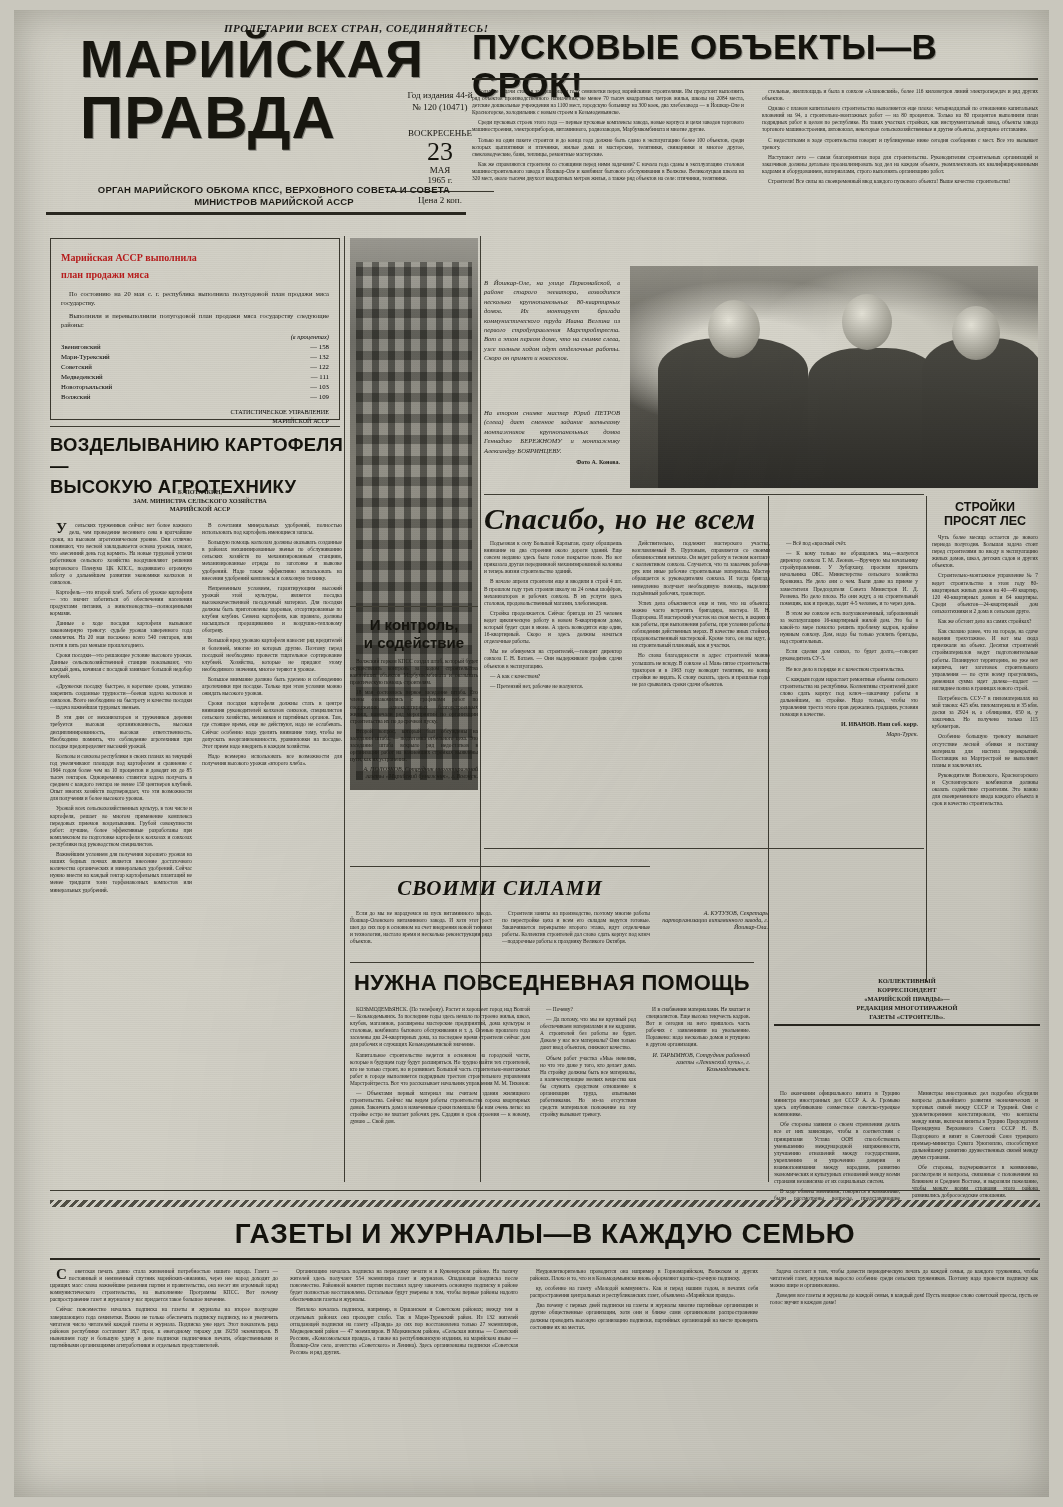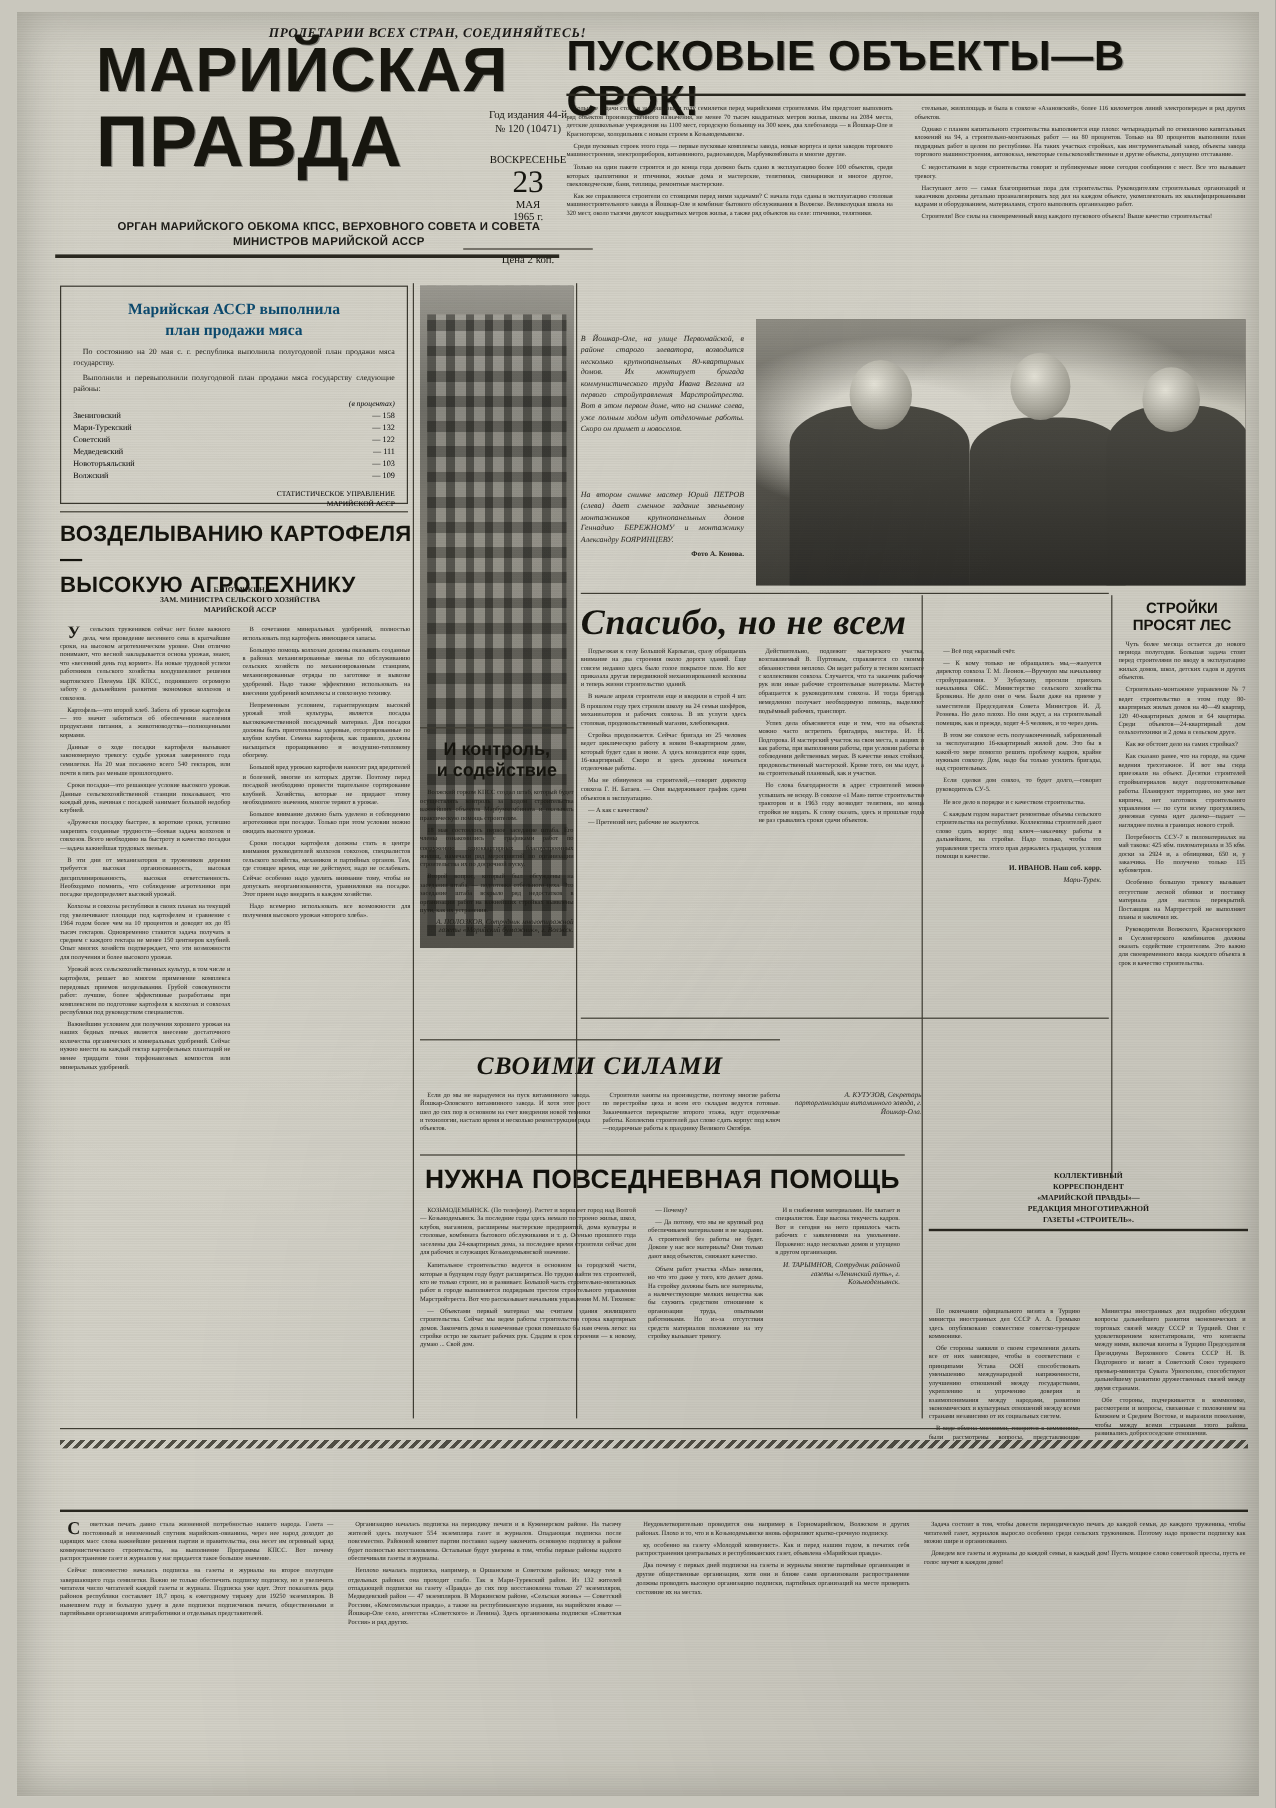--- a/index.html
+++ b/index.html
@@ -108,21 +108,21 @@
   .issue-bigday {
     font-size: 26px;
     font-weight: normal;
     line-height: 26px;
     margin-top: 1px;
   }
   .issue-month { font-size: 9px; }
   .issue-year2 { font-size: 9px; }
   .issue-price {
     font-size: 9px;
-    margin-top: 22px;
+    margin-top: 6px;
     border-top: 1px solid #3a382f;
     padding-top: 3px;
   }
   .rule-masthead {
     position: absolute;
     left: 32px; top: 202px;
     width: 420px;
     height: 3px;
     background: #2a2820;
   }
@@ -176,26 +176,25 @@
   .box-meat {
     position: absolute;
     left: 36px; top: 228px;
     width: 290px; height: 182px;
     border: 1px solid #3a382f;
     box-sizing: border-box;
     padding: 8px 10px;
   }
   .box-meat h2 {
     margin: 2px 0 6px;
-    text-align: center;
-    font-family: "Liberation Serif", serif;
-    font-weight: bold;
-    font-size: 13px;
+    font-family: "Liberation Serif", serif;
+    font-weight: bold;
+    font-size: 10px;
     line-height: 17px;
-    color: #0c4a6e;
+    color: #b91c1c;
   }
   .box-meat .body {
     font-size: 6.6px;
     line-height: 9px;
     text-align: justify;
     color: #1d1c16;
   }
   .box-meat .body p { margin: 0 0 4px; text-indent: 8px; }
   .pct-label {
     text-align: right;
@@ -640,20 +639,21 @@
       <p>Обе стороны заявили о своем стремлении делать все от них зависящее, чтобы в соответствии с принципами Устава ООН способствовать уменьшению международной напряженности, улучшению отношений между государствами, укреплению и упрочению доверия и взаимопонимания между народами, развитию экономических и культурных отношений между всеми странами независимо от их социальных систем.</p>
       <p>В ходе обмена мнениями, говорится в коммюнике, были рассмотрены вопросы, представляющие взаимный интерес, и особенно вопросы дальнейшего развития советско-турецких отношений.</p>
     </div>
     <div class="col" style="left:898px; top:1080px; width:126px; height:112px;">
       <p>Министры иностранных дел подробно обсудили вопросы дальнейшего развития экономических и торговых связей между СССР и Турцией. Они с удовлетворением констатировали, что контакты между ними, включая визиты в Турцию Председателя Президиума Верховного Совета СССР Н. В. Подгорного и визит в Советский Союз турецкого премьер-министра Сувата Урюгюплю, способствуют дальнейшему развитию дружественных связей между двумя странами.</p>
       <p>Обе стороны, подчеркивается в коммюнике, рассмотрели и вопросы, связанные с положением на Ближнем и Среднем Востоке, и выразили пожелание, чтобы между всеми странами этого района развивались добрососедские отношения.</p>
 
     </div>
 
     <div class="ornament" style="left:36px; top:1190px; width:990px;"></div>
+    <div class="gazety">ГАЗЕТЫ И ЖУРНАЛЫ—В КАЖДУЮ СЕМЬЮ</div>
     <div class="hline" style="left:36px; top:1248px; width:990px; height:2px; background:#2a2820;"></div>
 
     <div class="col" style="left:36px; top:1258px; width:228px; height:200px;">
       <p class="dropcap">Советская печать давно стала жизненной потребностью нашего народа. Газета — постоянный и неизменный спутник марийских-овианина, через нее народ доходит до царящих масс слова важнейшие решения партии и правительства, она несет им огромный заряд коммунистического строительства, на выполнение Программы КПСС. Вот почему распространение газет и журналов у нас придается такое большое значение.</p>
       <p>Сейчас повсеместно началась подписка на газеты и журналы на второе полугодие завершающего года семилетки. Важно не только обеспечить подписку подписку, но и увеличить читателя число читателей каждой газеты и журнала. Подписка уже идет. Этот показатель ряда районов республики составляет 18,7 проц. к ежегодному тиражу для 19250 экземпляров. В нынешнем году и большую удачу в деле подписки подписчиков печати, общественными и партийными организациями агитработники и отдельных представителей.</p>
     </div>
     <div class="col" style="left:276px; top:1258px; width:228px; height:200px;">
       <p>Организацию началась подписка на периодику печати и в Куженерском районе. На тысячу жителей здесь получают 554 экземпляра газет и журналов. Опадающая подписка после повсеместно. Районной комитет партии поставил задачу закончить основную подписку в районе будет полностью восстановлена. Остальные будут уверены в том, чтобы первые районы надолго обеспечивали газеты и журналы.</p>
       <p>Неплохо началась подписка, например, в Оршанском и Советском районах; между тем в отдельных районах она проходит слабо. Так в Мари-Турекский район. Из 132 жителей отпадающей подписки на газету «Правда» до сих пор восстановлена только 27 экземпляров, Медведевский район — 47 экземпляров. В Моркинском районе, «Сельская жизнь» — Советский Россиян, «Комсомольская правда», а также на республиканскую издания, на марийском языке — Йошкар-Оле село, агентства «Советского» и Ленина). Здесь организованы подписки «Советская Россия» и ряд других.</p>
     </div>

